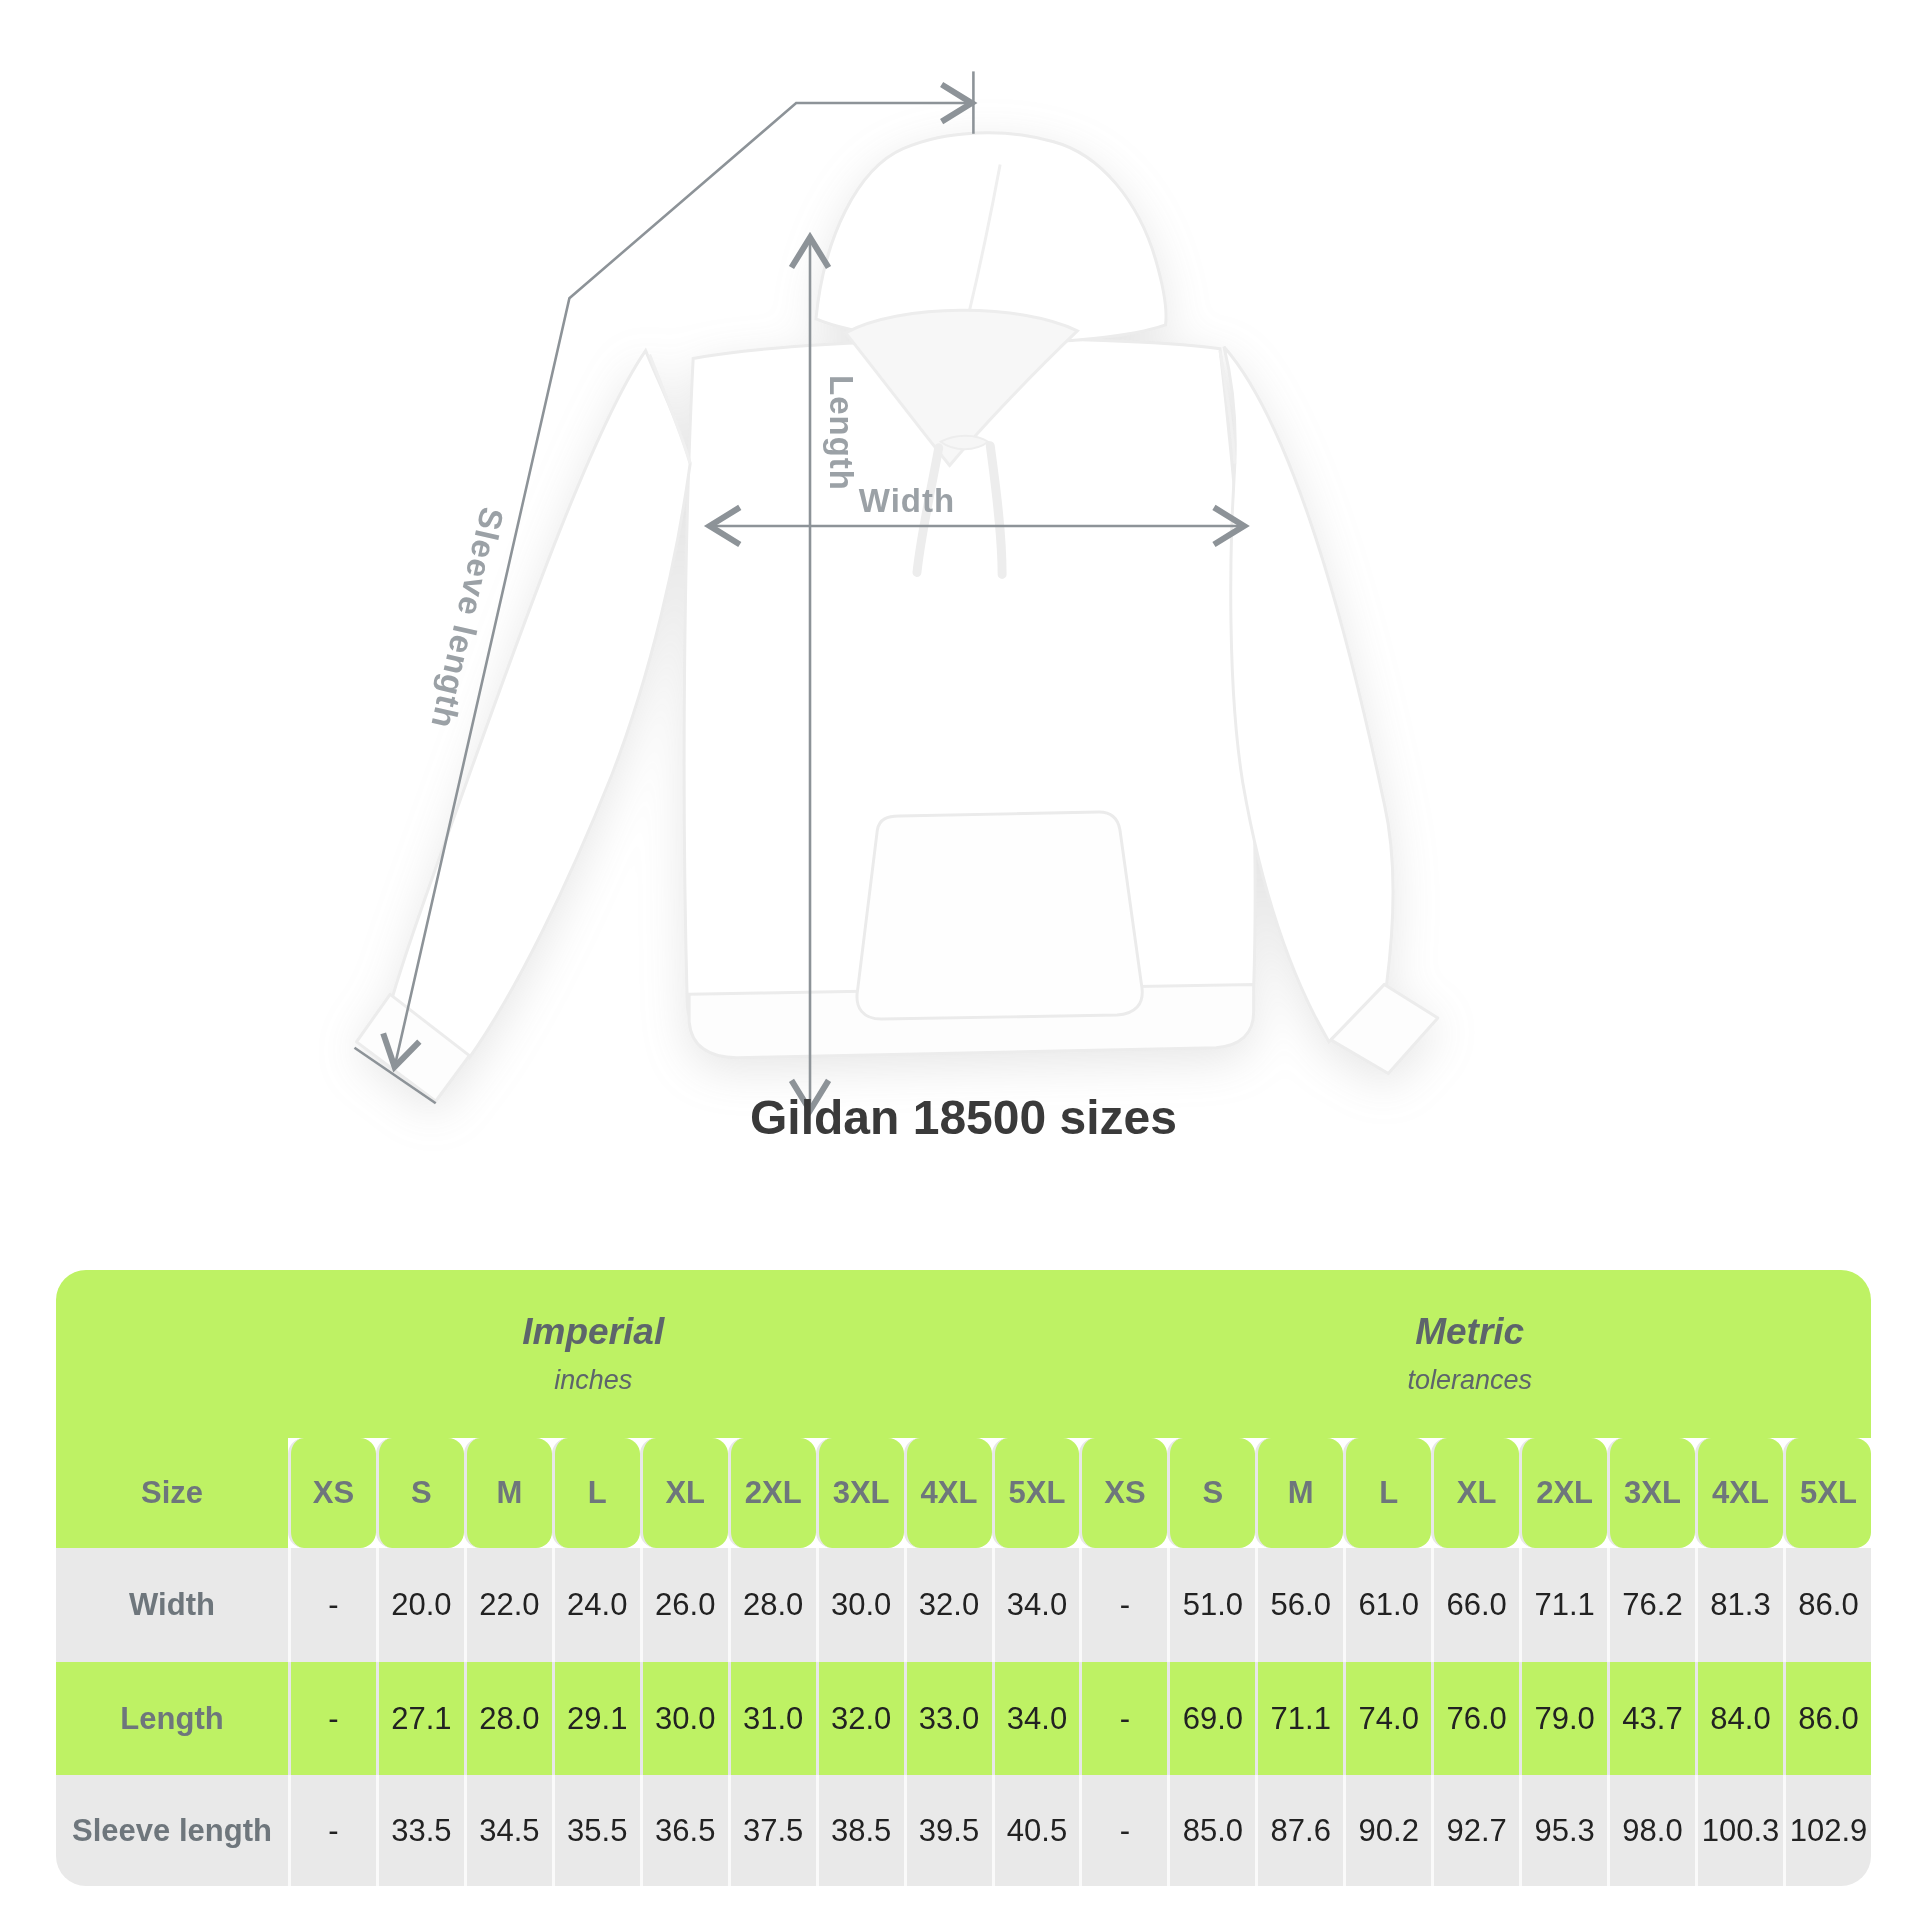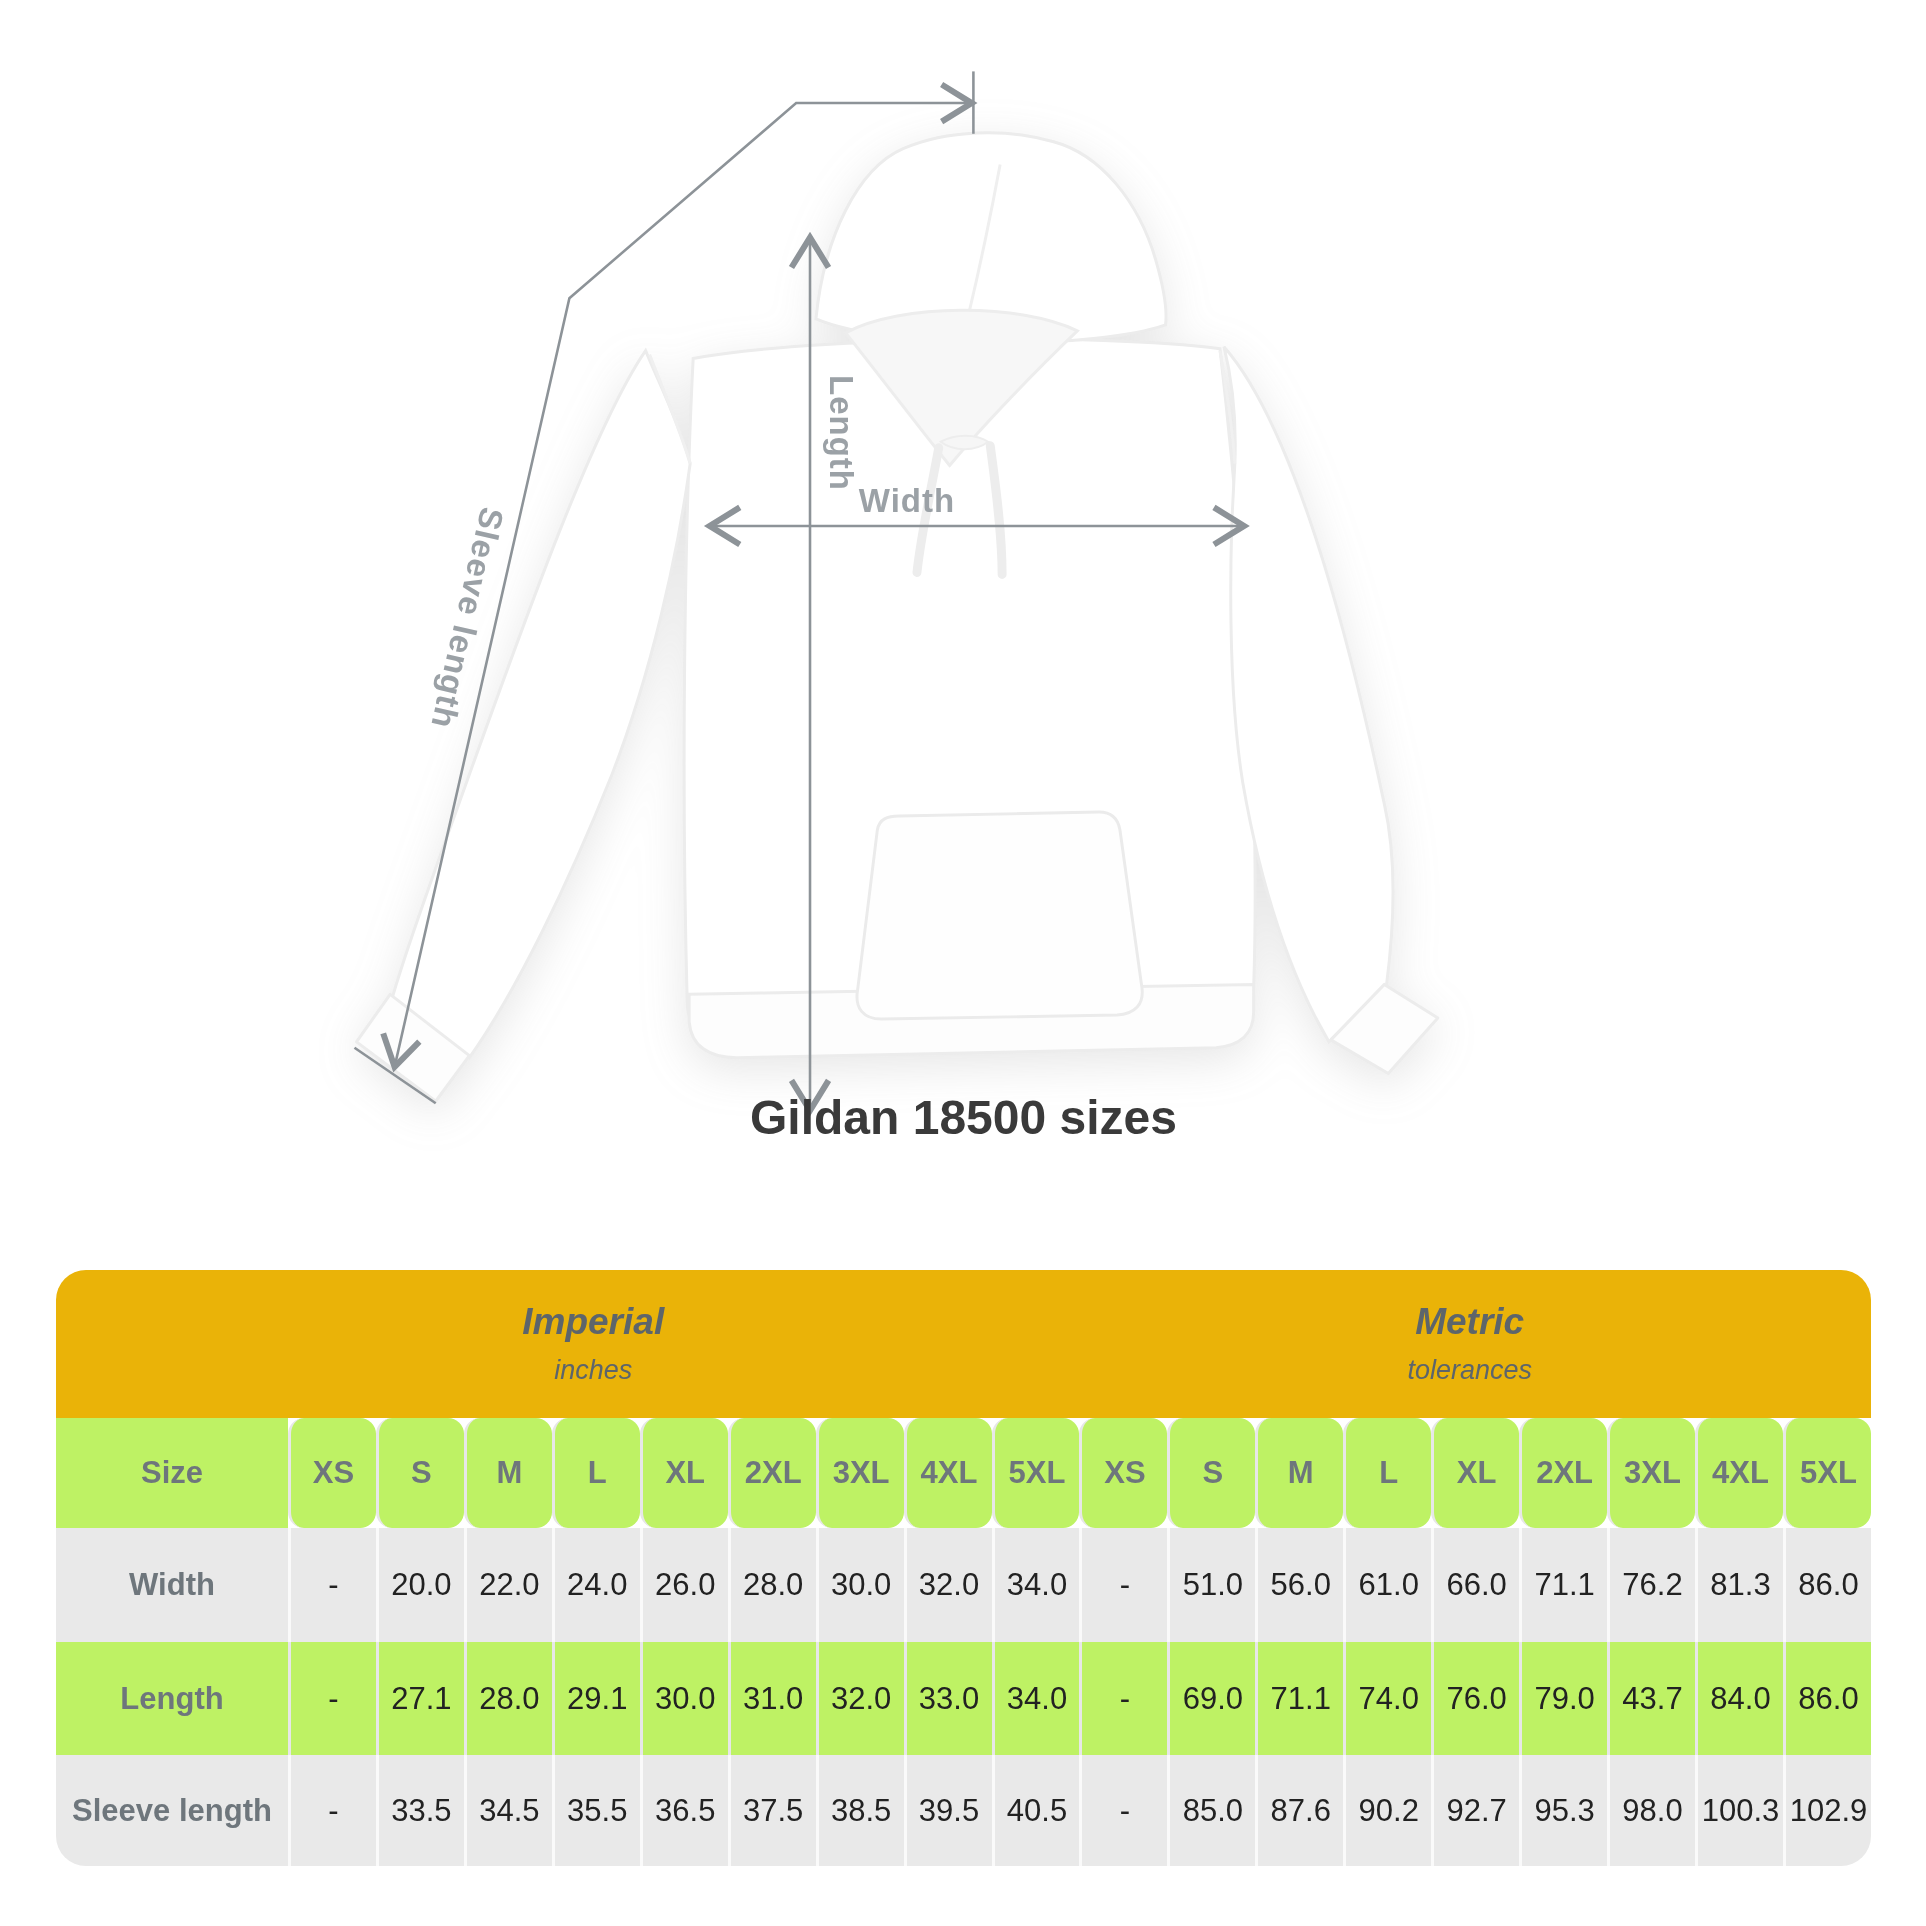--- a/index.html
+++ b/index.html
@@ -44,21 +44,21 @@
     position:absolute;left:56px;top:1270px;width:1815px;
     border-radius:30px;overflow:hidden;
   }
   table.sizes{
     width:100%;
     border-collapse:separate;border-spacing:0;
     table-layout:fixed;
   }
   col.c-label{width:232px;}
   tr.group-row th{
-    height:148px;background:#eab308;
+    height:168px;background:#bef264;
     vertical-align:middle;text-align:center;
     font-weight:normal;padding:0;
   }
   .gh-main{font-size:37px;font-weight:bold;font-style:italic;color:#5d656b;line-height:1.1;}
   .gh-sub{font-size:27px;font-style:italic;color:#5d656b;margin-top:12px;}
   .gh-pad-imperial{padding-left:51px;}
   .gh-pad-metric{padding-right:11px;}
 
   tr.size-row td{height:110px;}
   tr.r-width td{height:114px;}

